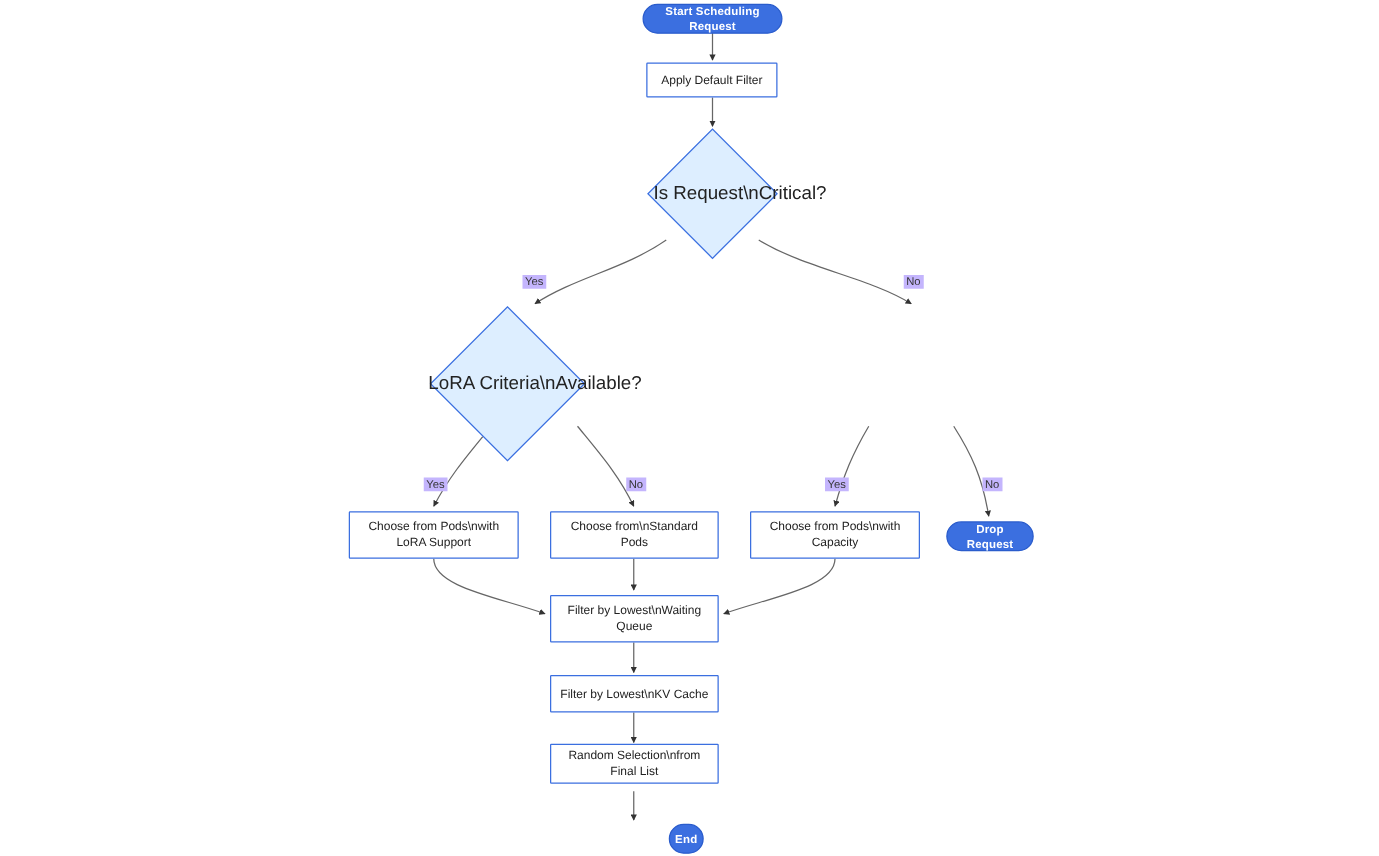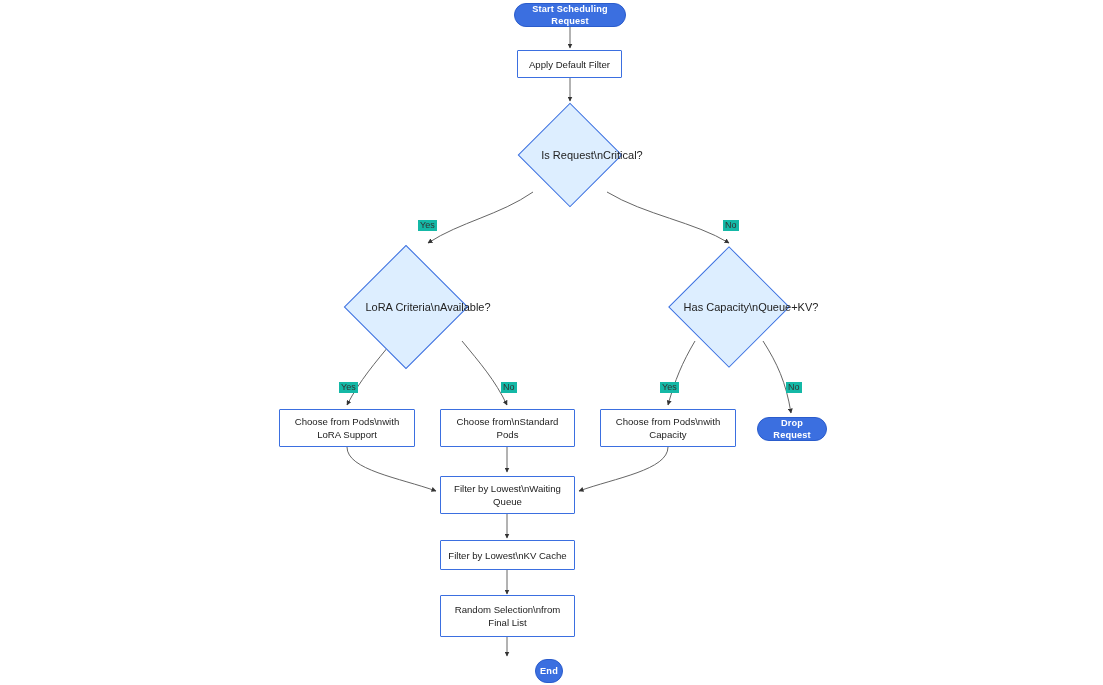--- a/index.html
+++ b/index.html
@@ -73,29 +73,29 @@
     height: 100%;
     background: #ddeeff;
     border: 1.3px solid #3b6fe0;
     box-sizing: border-box;
     transform: rotate(45deg);
   }
   .dec .dectxt {
     position: relative;
     z-index: 2;
     color: #222222;
-    font-size: 11px;
+    font-size: 15px;
     line-height: 12px;
     white-space: nowrap;
     margin-left: 44px;
   }
   
   .elabel {
     position: absolute;
-    background: #14b8a6;
+    background: #c4b5fd;
     color: #333333;
     font-size: 9px;
     line-height: 11px;
     padding: 0px 2px;
     z-index: 4;
     white-space: nowrap;
   }
 </style>
 </head>
 <body>
@@ -151,24 +151,20 @@
   <div class="node dec" style="left:533px; top:118px; width:74px; height:74px;">
     <span class="shape"></span>
     <span class="dectxt">Is Request\nCritical?</span>
   </div>
 
   <div class="node dec" style="left:362px; top:263px; width:88px; height:88px;">
     <span class="shape"></span>
     <span class="dectxt">LoRA Criteria\nAvailable?</span>
   </div>
 
-  <div class="node dec" style="left:686px; top:264px; width:86px; height:86px;">
-    <span class="shape"></span>
-    <span class="dectxt">Has Capacity\nQueue+KV?</span>
-  </div>
 
   <div class="node proc" style="left:279px; top:409px; width:136px; height:38px;">
     <span class="txt">Choose from Pods\nwith
 LoRA Support</span>
   </div>
 
   <div class="node proc" style="left:440px; top:409px; width:135px; height:38px;">
     <span class="txt">Choose from\nStandard
 Pods</span>
   </div>
@@ -184,21 +180,21 @@
 
   <div class="node proc" style="left:440px; top:476px; width:135px; height:38px;">
     <span class="txt">Filter by Lowest\nWaiting
 Queue</span>
   </div>
 
   <div class="node proc" style="left:440px; top:540px; width:135px; height:30px;">
     <span class="txt">Filter by Lowest\nKV Cache</span>
   </div>
 
-  <div class="node proc" style="left:440px; top:595px; width:135px; height:42px;">
+  <div class="node proc" style="left:440px; top:595px; width:135px; height:32px;">
     <span class="txt">Random Selection\nfrom
 Final List</span>
   </div>
 
   <div class="node term" style="left:493px; top:659px; width:28px; height:22px;margin-left:42px;">
     <span class="txt">End</span>
   </div>
 
   <div class="elabel" style="left:418px; top:220px;">Yes</div>
 

